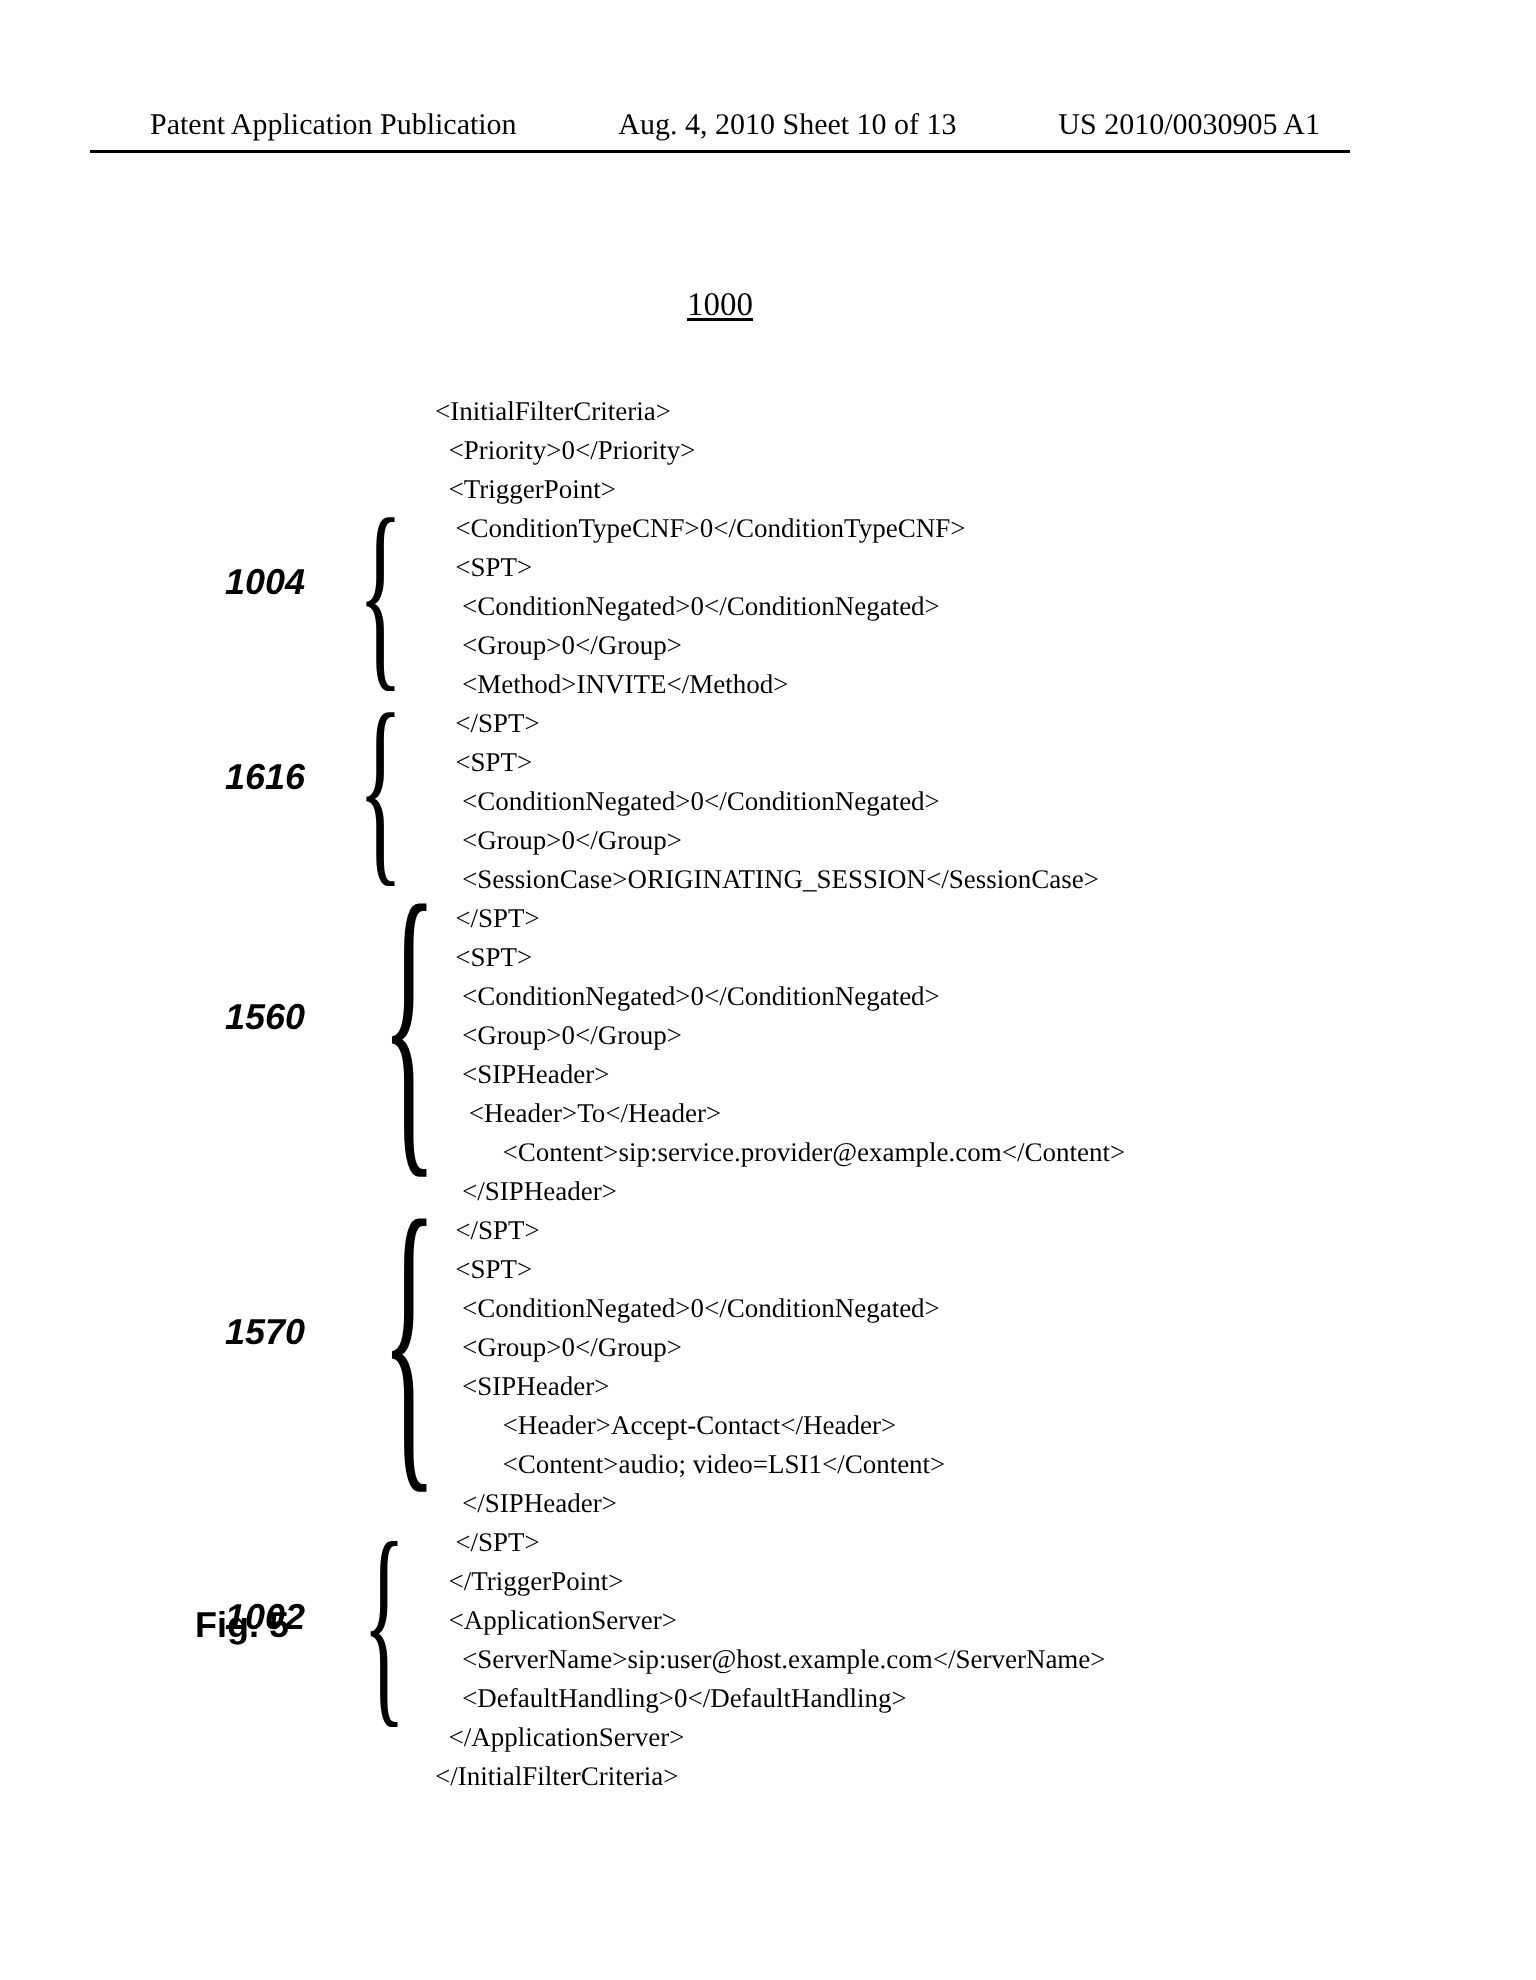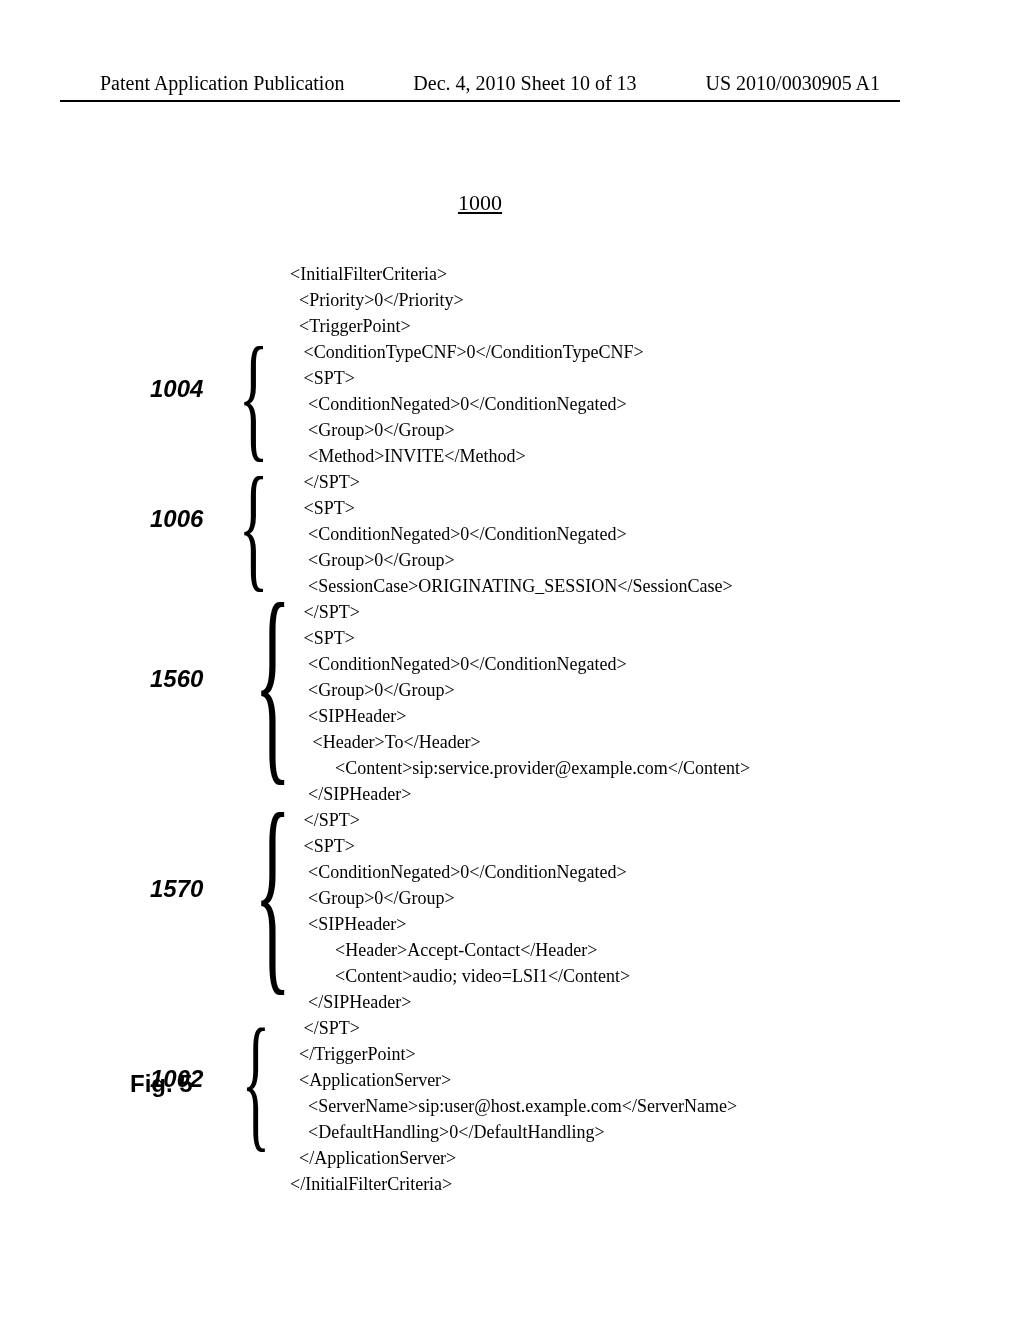--- a/index.html
+++ b/index.html
@@ -87,21 +87,21 @@
     font-weight: bold;
   }
 </style>
 </head>
 <body>
 
 <div class="page">
 
   <div class="header">
     <span class="left">Patent Application Publication</span>
-    <span class="mid">Dec. 4, 2010  Sheet 10 of 13</span>
+    <span class="mid">Aug. 4, 2010  Sheet 10 of 13</span>
     <span class="right">US 2010/0030905 A1</span>
   </div>
   <div class="rule"></div>
 
   <div class="fignum">
     <span>1000</span>
   </div>
 
   <div class="code">
 <span>&lt;InitialFilterCriteria&gt;</span>
@@ -143,21 +143,21 @@
   </div>
 
   <div class="refs">
 
     <div class="ref" style="top:140px;">
       <span>1004</span>
       <span class="brace" style="left:70px; top:-60px; font-size:140px; transform:scaleX(0.45);">{</span>
     </div>
 
     <div class="ref" style="top:270px;">
-      <span>1006</span>
+      <span>1616</span>
       <span class="brace" style="left:70px; top:-60px; font-size:140px; transform:scaleX(0.45);">{</span>
     </div>
 
     <div class="ref" style="top:430px;">
       <span>1560</span>
       <span class="brace" style="left:70px; top:-110px; font-size:220px; transform:scaleX(0.35);">{</span>
     </div>
 
     <div class="ref" style="top:640px;">
       <span>1570</span>

